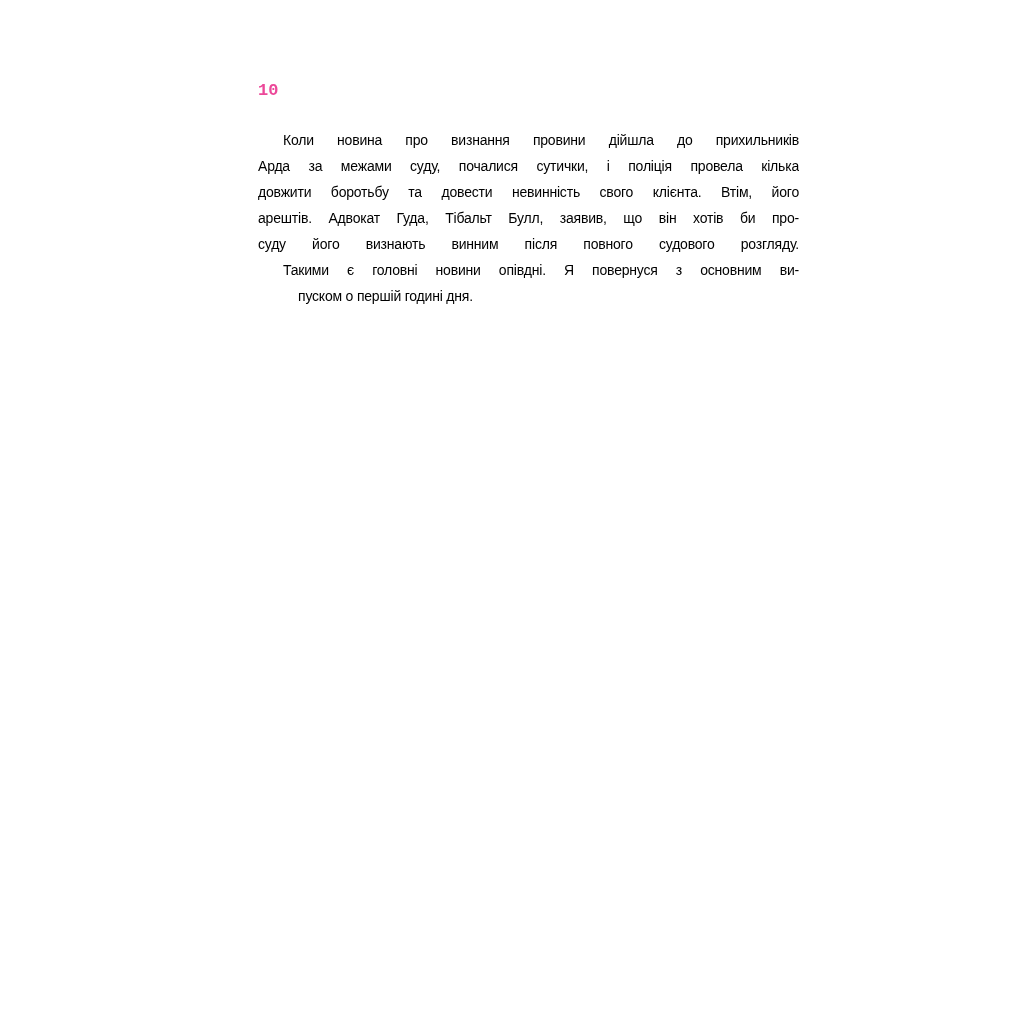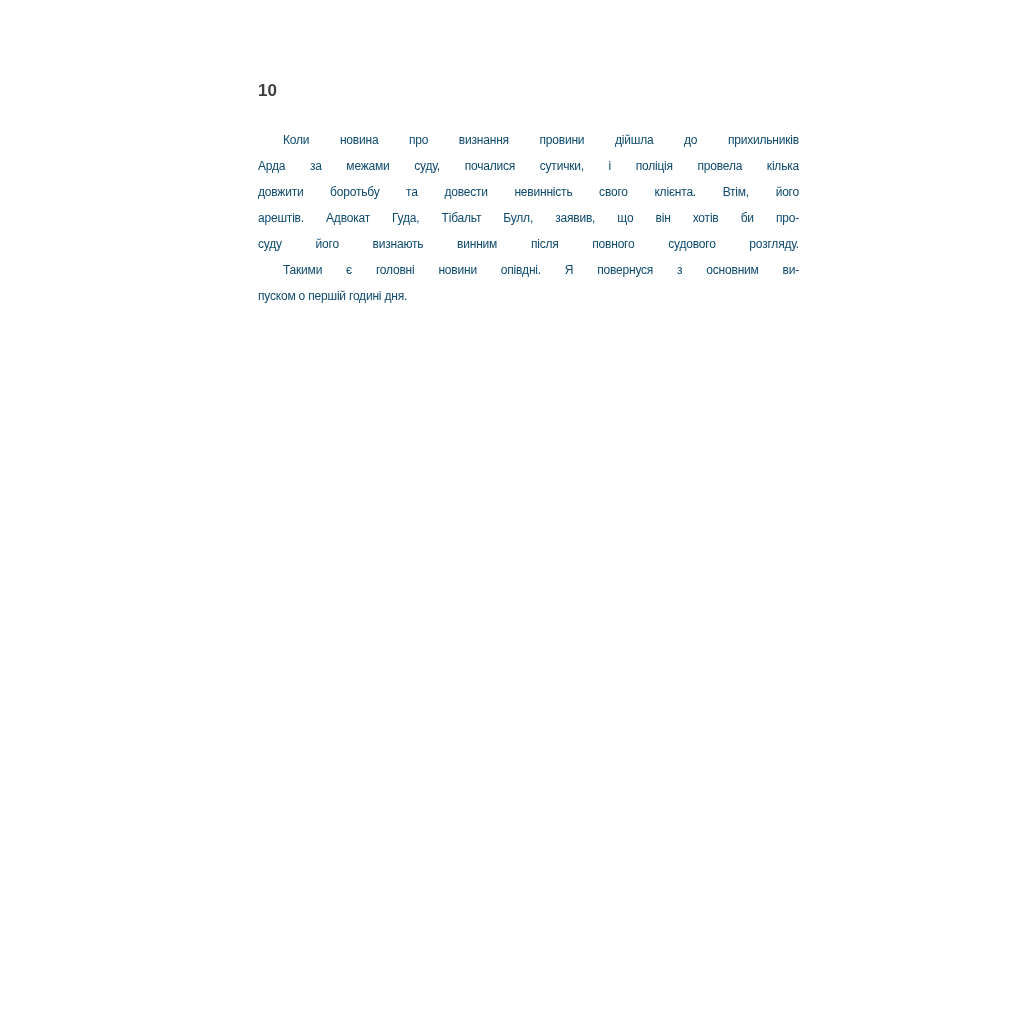--- a/index.html
+++ b/index.html
@@ -11,35 +11,35 @@
     position: relative;
     width: 1024px;
     height: 1024px;
     background: #ffffff;
     overflow: hidden;
   }
   .page-number {
     position: absolute;
     left: 258px;
     top: 82px;
-    font-family: Liberation Sans, sans-serif;
+    font-family: Liberation Mono, monospace;
     font-weight: bold;
     font-size: 17px;
     line-height: 17px;
-    color: #404040;
+    color: #ec4899;
   }
   .text-block {
     position: absolute;
     left: 258px;
     top: 127px;
     width: 541px;
     font-family: "Liberation Sans", sans-serif;
-    font-size: 12px;
+    font-size: 14px;
     letter-spacing: -0.2px;
-    color: #0c4a6e;
+    color: #000000;
   }
   .paragraph {
     margin: 0;
   }
   .line {
     height: 26px;
     line-height: 26px;
     text-align: justify;
     text-align-last: justify;
     overflow: hidden;
@@ -47,20 +47,21 @@
   }
   .line.justified {
     white-space: normal;
   }
   .line.indent {
     text-indent: 25px;
   }
   .line.para-end {
     text-align: left;
     text-align-last: left;
+    margin-left: 40px;
   }
 </style>
 </head>
 <body>
 
 <div class="page">
 
   <div class="page-number">10</div>
 
   <div class="text-block">

